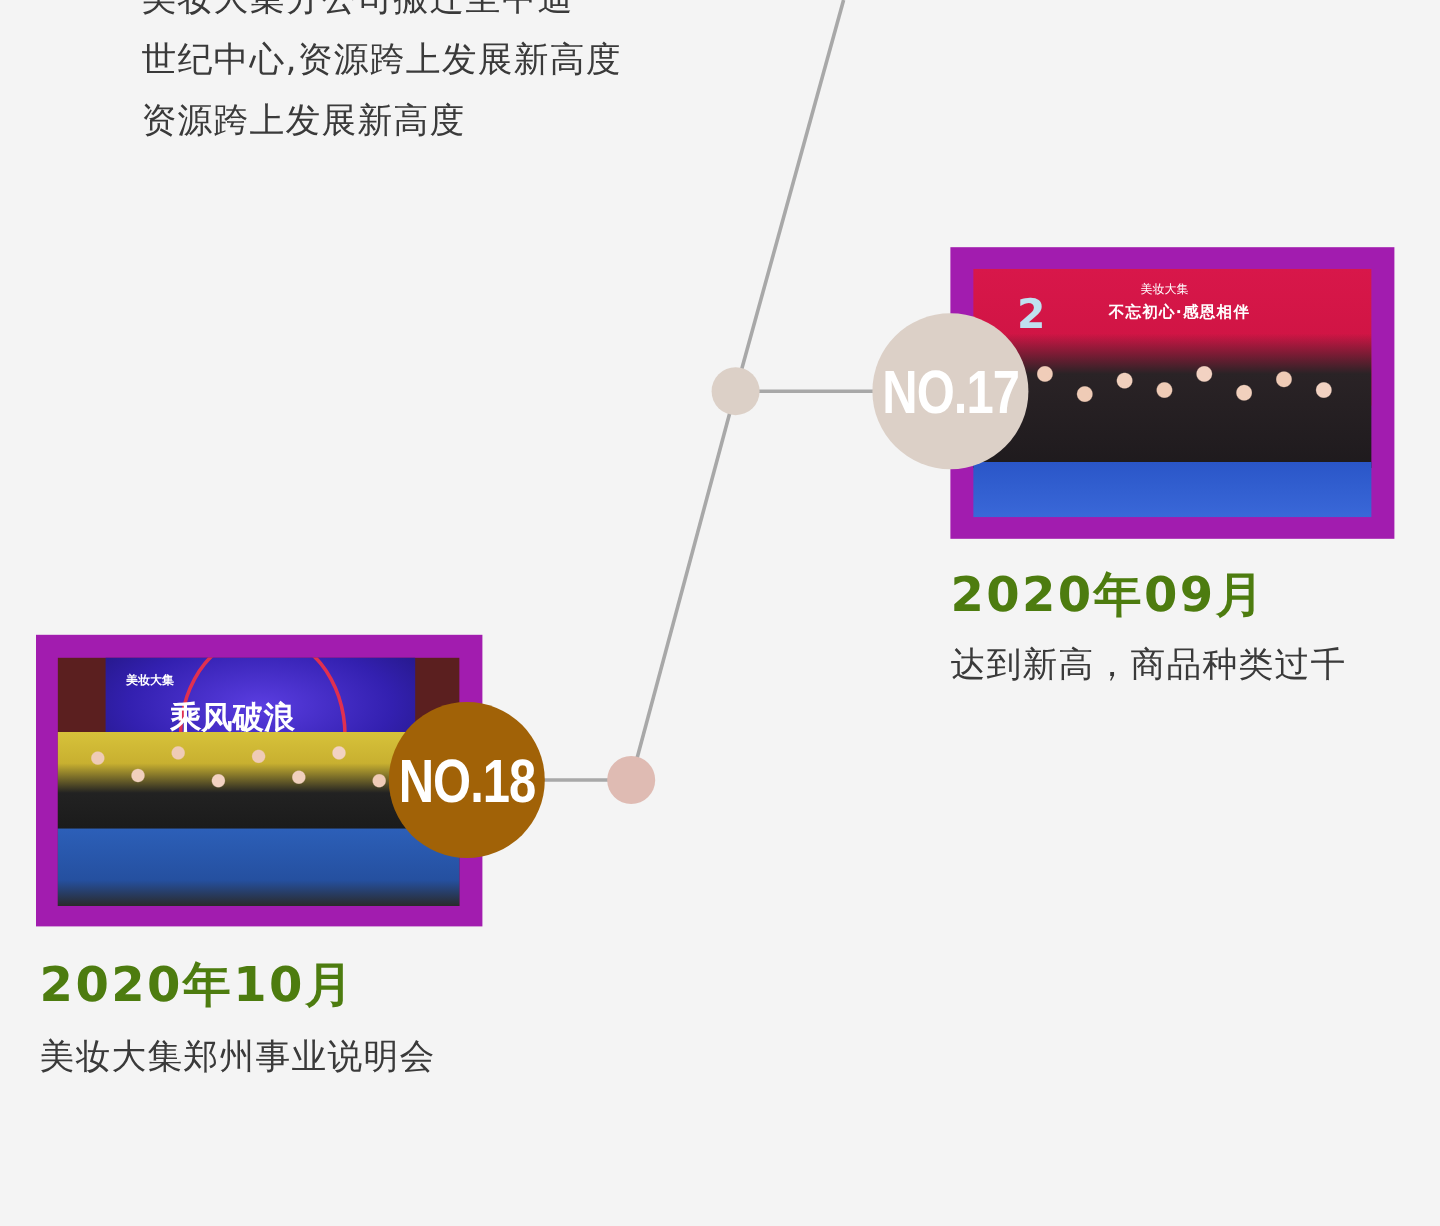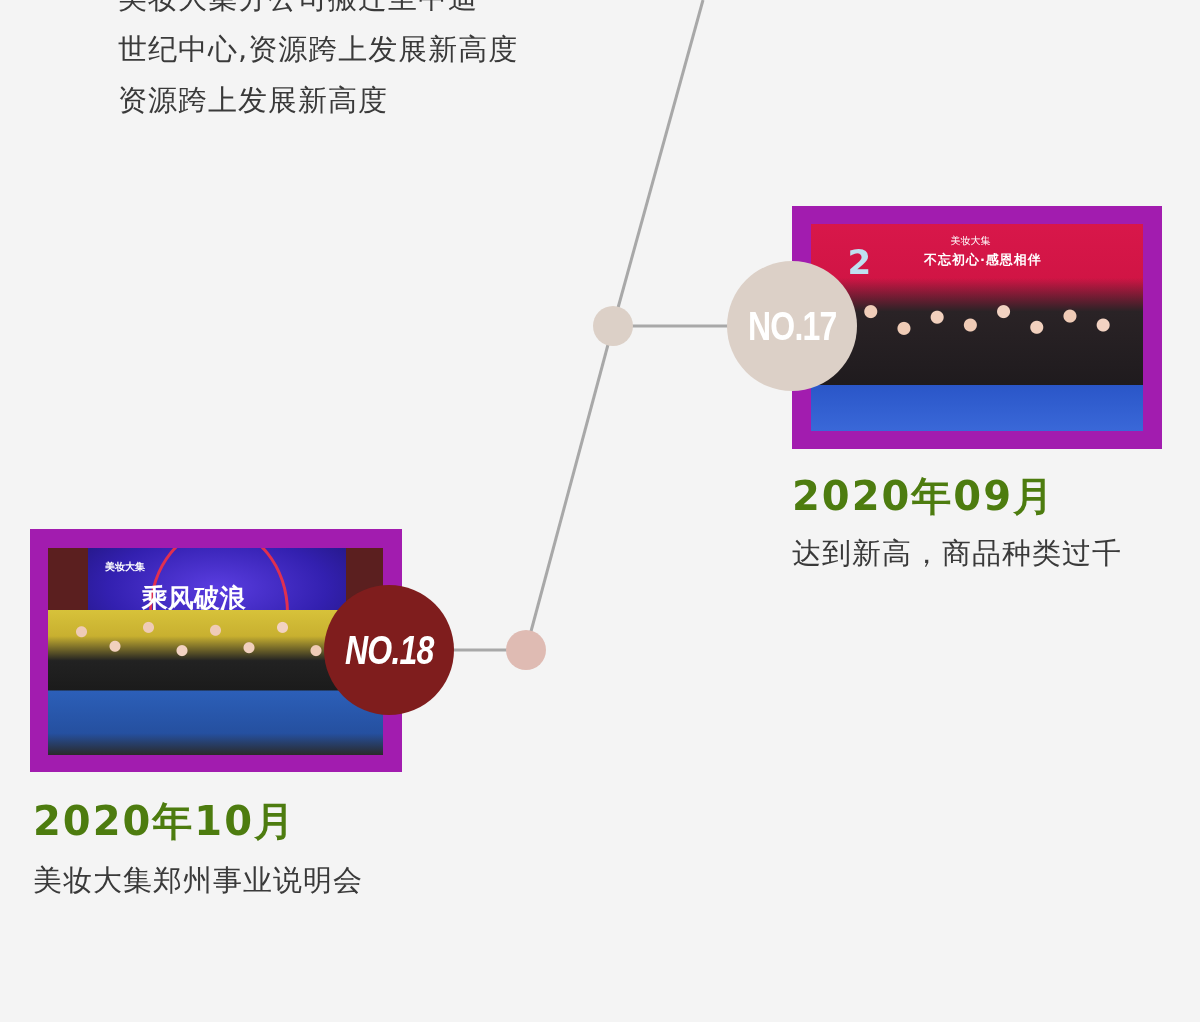--- a/index.html
+++ b/index.html
@@ -17,21 +17,21 @@
     .date {
       font-size: 40px; font-weight: bold; color: #4d7c0f;
       letter-spacing: 2px; line-height: 48px; white-space: nowrap;
     }
     .frame { background: #a21caf; }
     .photo { position: absolute; overflow: hidden; }
     .big-circle {
       position: absolute; border-radius: 50%;
       display: flex; align-items: center; justify-content: center;
       color: #fff; font-weight: bold; font-family: "Liberation Sans", "DejaVu Sans", sans-serif;
-      font-size: 40px; letter-spacing: -1px; transform: scaleX(0.82);
+      font-size: 51px; letter-spacing: -1px; transform: scaleX(0.82);
     }
     .big-circle span { display: inline-block; }
     .dot { position: absolute; width: 40px; height: 40px; border-radius: 50%; }
     svg.lines { position: absolute; left: 0; top: 0; }
 
     
     .p17-banner { position:absolute; left:0; top:0; width:100%; height:55%;
       background: linear-gradient(180deg,#d8174a 0%,#c9123f 100%); }
     .p17-crowd { position:absolute; left:0; top:26%; width:100%; height:54%;
       background:
@@ -114,20 +114,20 @@
   <div class="photo" style="left:18px; top:19px; width:335px; height:207px;">
     <div class="p18-wall"></div>
     <div class="p18-screen"></div>
     <div class="p18-ring"></div>
     <div class="p18-logo">美妆大集</div>
     <div class="p18-title">乘风破浪</div>
     <div class="p18-crowd"></div>
   </div>
 </div>
 
-<div class="big-circle" style="left:324px; top:585px; width:130px; height:130px; background:#7f1d1d; transform:none;font-style:italic;">
+<div class="big-circle" style="left:324px; top:585px; width:130px; height:130px; background:#a16207; transform:none;">
   <span style="transform:scaleX(0.8);">NO.18</span>
 </div>
 
 <div class="abs date" style="left:33px; top:797px;">2020年10月</div>
 <div class="abs desc" style="left:33px; top:855px;">
   <div>美妆大集郑州事业说明会</div>
 </div>
 
 </body></html>

